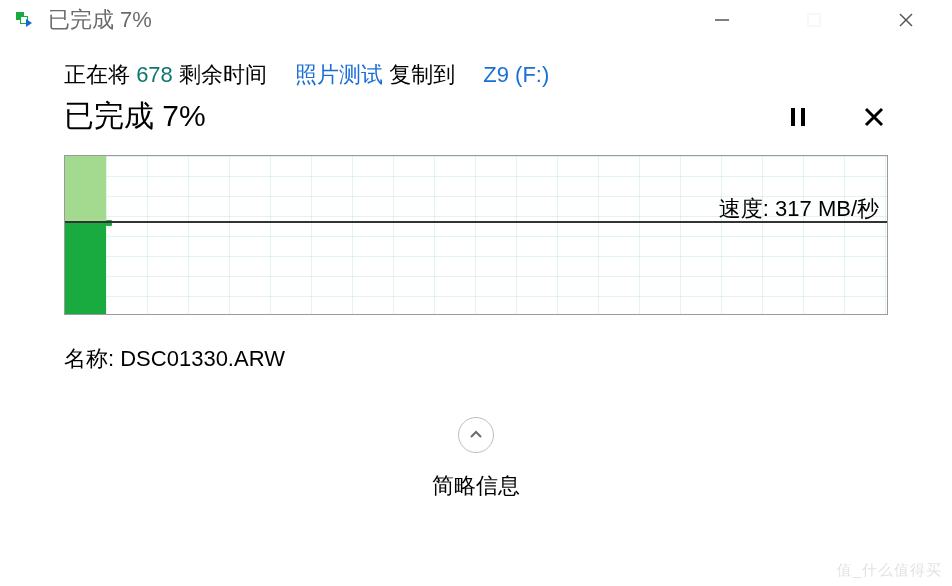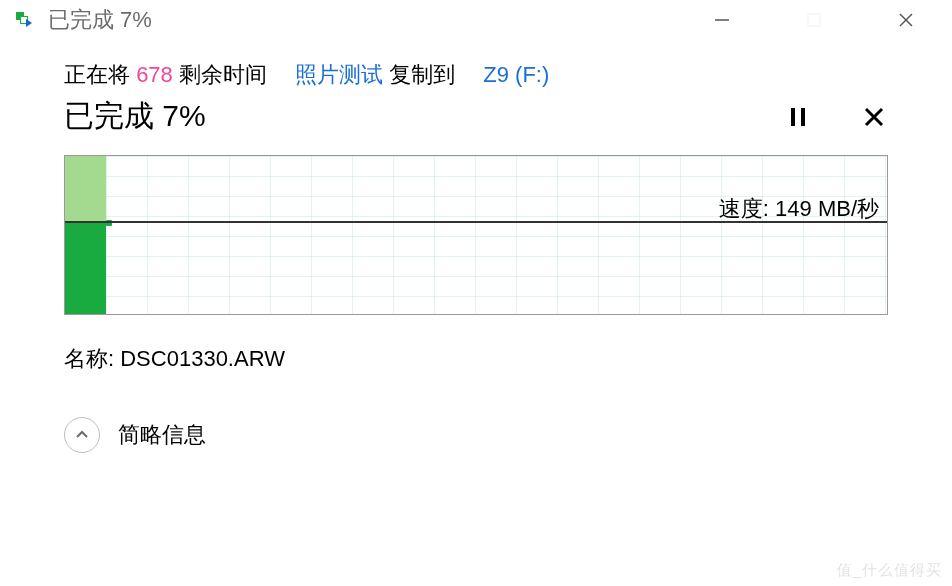--- a/index.html
+++ b/index.html
@@ -32,21 +32,21 @@
   .win-btn {
     width: 92px; height:40px;
     display:flex; align-items:center; justify-content:center;
     color:#555;
   }
   .win-btn svg { display:block; }
   .content {
     padding: 20px 64px 0 64px;
   }
   .desc-line { font-size:22px; color:#000; margin-bottom:6px; }
-  .desc-line .count { color:#ec4899; }
+  .desc-line .count { color:#0f766e; }
   .desc-line .link { color:#1a6fd6;margin-left:22px; }
   .progress-row { display:flex; align-items:center; margin-top:4px; }
   .progress-text { font-size:30px; color:#000; }
   .progress-actions { margin-left:auto; display:flex; gap:48px; align-items:center; }
   .act-btn { width:28px; height:28px; display:flex; align-items:center; justify-content:center; }
   .chart {
     margin-top:18px;
     height:160px;
     border:1px solid #9a9a9a;
     background:
@@ -71,21 +71,21 @@
   .midline {
     position:absolute; left:0; top:65px; width:100%; height:2px; background:#333;
   }
   .speed-label {
     position:absolute; right:8px; top:38px;
     font-size:22px; color:#000;
     background:transparent;
   }
   .details { margin-top:26px; font-size:22px; line-height:36px; }
   .details .row span.label { color:#000; }
-  .footer { display:flex; align-items:center; gap:18px; margin-top:40px; }
+  .footer { display:flex; align-items:center; gap:18px; margin-top:40px;flex-direction:column; }
   .collapse-btn {
     width:36px; height:36px; border:1px solid #bdbdbd; border-radius:50%;
     display:flex; align-items:center; justify-content:center;
     color:#6b6b6b;
   }
   .footer-label { font-size:22px; color:#000; }
   .watermark {
     position:absolute; right:10px; bottom:6px;
     font-size:15px; color:rgba(0,0,0,0.12);
     font-weight:400; letter-spacing:1px;
@@ -146,21 +146,21 @@
       </div>
     </div>
   </div>
 
   <div class="chart">
     <div class="upper-band"></div>
     <div class="lower-band"></div>
     <div class="mini-edge"></div>
     <div class="midline"></div>
     <div class="speed-label">
-      <span>速度: </span><span>149 MB/秒</span>
+      <span>速度: </span><span>317 MB/秒</span>
     </div>
   </div>
 
   <div class="details">
     <div class="row">
       <span class="label">名称: </span><span>DSC01330.ARW</span>
     </div>
   </div>
 
   <div class="footer">

